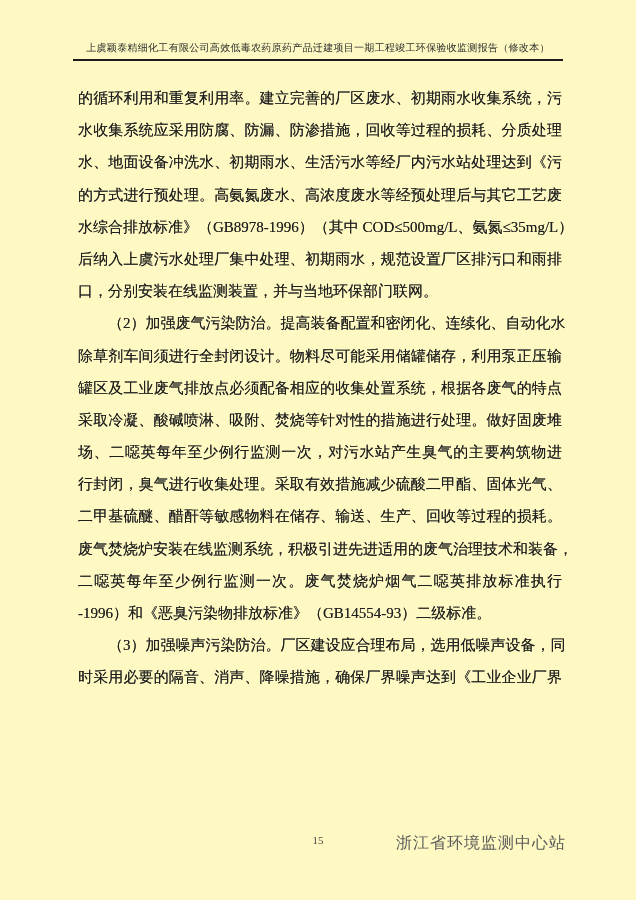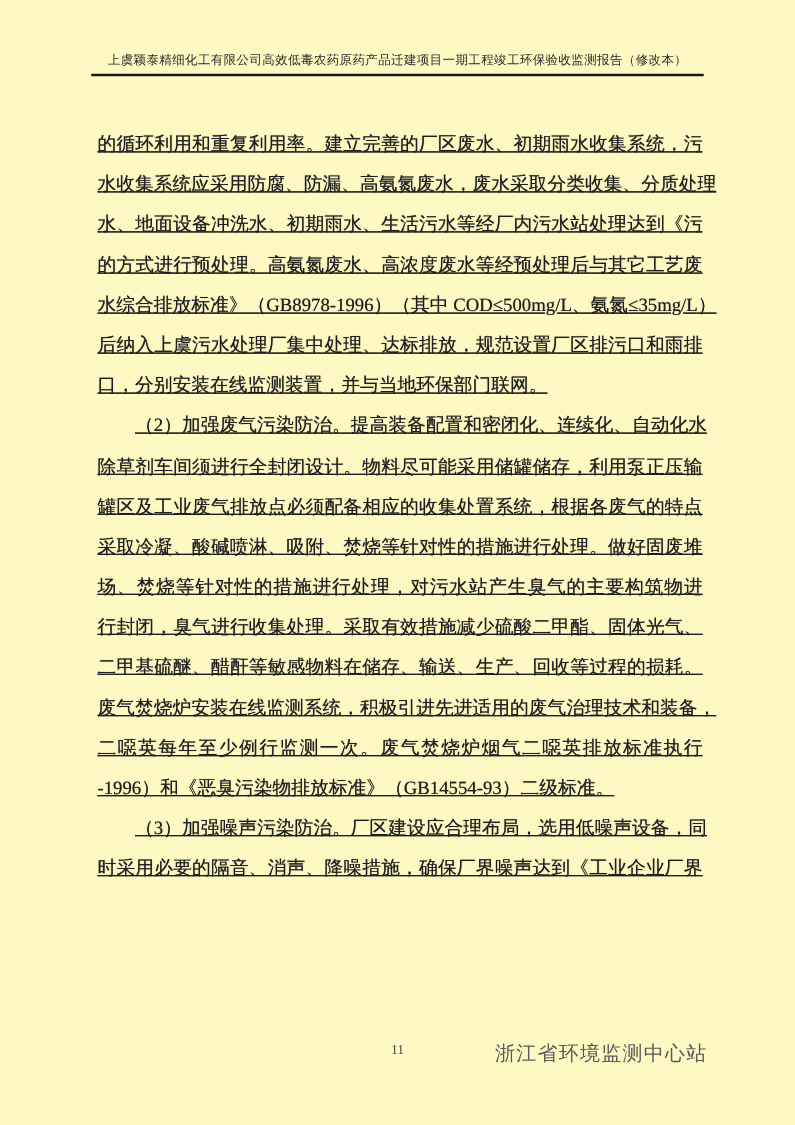--- a/index.html
+++ b/index.html
@@ -35,27 +35,26 @@
   .header-divider {
     margin-top: 1px;
     height: 2px;
     background: #1c1c1c;
     filter: blur(0.3px);
   }
   
   .body-text {
     position: absolute;
     left: 78px;
-    top: 100px;
+    top: 82px;
     width: 484px;
     color: #1f1f1f;
     font-size: 15px;
     filter: blur(0.28px);
     text-shadow: 0 0 0.6px rgba(30,30,30,0.75);
-    text-decoration: underline;
   }
   .line {
     height: 32.2px;
     line-height: 32.2px;
     white-space: nowrap;
     text-align: justify;
     text-align-last: justify;
     overflow: visible;
   }
   .line.p-end {
@@ -92,45 +91,45 @@
 
   <div class="header">
     <span class="header-title">上虞颖泰精细化工有限公司高效低毒农药原药产品迁建项目一期工程竣工环保验收监测报告（修改本）</span>
     <div class="header-divider"></div>
   </div>
 
   <div class="body-text">
 
     <div>
       <div class="line">的循环利用和重复利用率。建立完善的厂区废水、初期雨水收集系统，污</div>
-      <div class="line">水收集系统应采用防腐、防漏、高氨氮废水，废水采取分类收集、分质处理</div>
+      <div class="line">水收集系统应采用防腐、防漏、防渗措施，回收等过程的损耗、分质处理</div>
       <div class="line">水、地面设备冲洗水、初期雨水、生活污水等经厂内污水站处理达到《污</div>
       <div class="line">的方式进行预处理。高氨氮废水、高浓度废水等经预处理后与其它工艺废</div>
       <div class="line">水综合排放标准》（GB8978-1996）（其中 COD≤500mg/L、氨氮≤35mg/L）</div>
-      <div class="line">后纳入上虞污水处理厂集中处理、达标排放，规范设置厂区排污口和雨排</div>
+      <div class="line">后纳入上虞污水处理厂集中处理、初期雨水，规范设置厂区排污口和雨排</div>
       <div class="line p-end">口，分别安装在线监测装置，并与当地环保部门联网。</div>
     </div>
 
     <div>
       <div class="line p-start">（2）加强废气污染防治。提高装备配置和密闭化、连续化、自动化水</div>
       <div class="line">除草剂车间须进行全封闭设计。物料尽可能采用储罐储存，利用泵正压输</div>
       <div class="line">罐区及工业废气排放点必须配备相应的收集处置系统，根据各废气的特点</div>
       <div class="line">采取冷凝、酸碱喷淋、吸附、焚烧等针对性的措施进行处理。做好固废堆</div>
-      <div class="line">场、焚烧等针对性的措施进行处理，对污水站产生臭气的主要构筑物进</div>
+      <div class="line">场、二噁英每年至少例行监测一次，对污水站产生臭气的主要构筑物进</div>
       <div class="line">行封闭，臭气进行收集处理。采取有效措施减少硫酸二甲酯、固体光气、</div>
       <div class="line">二甲基硫醚、醋酐等敏感物料在储存、输送、生产、回收等过程的损耗。</div>
       <div class="line">废气焚烧炉安装在线监测系统，积极引进先进适用的废气治理技术和装备，</div>
       <div class="line">二噁英每年至少例行监测一次。废气焚烧炉烟气二噁英排放标准执行</div>
       <div class="line p-end">-1996）和《恶臭污染物排放标准》（GB14554-93）二级标准。</div>
     </div>
 
     <div>
       <div class="line p-start">（3）加强噪声污染防治。厂区建设应合理布局，选用低噪声设备，同</div>
       <div class="line">时采用必要的隔音、消声、降噪措施，确保厂界噪声达到《工业企业厂界</div>
     </div>
 
   </div>
 
-  <div class="footer-page-number">11</div>
+  <div class="footer-page-number">15</div>
 
   <div class="footer-org">浙江省环境监测中心站</div>
 
 </div>
 
 </body></html>

